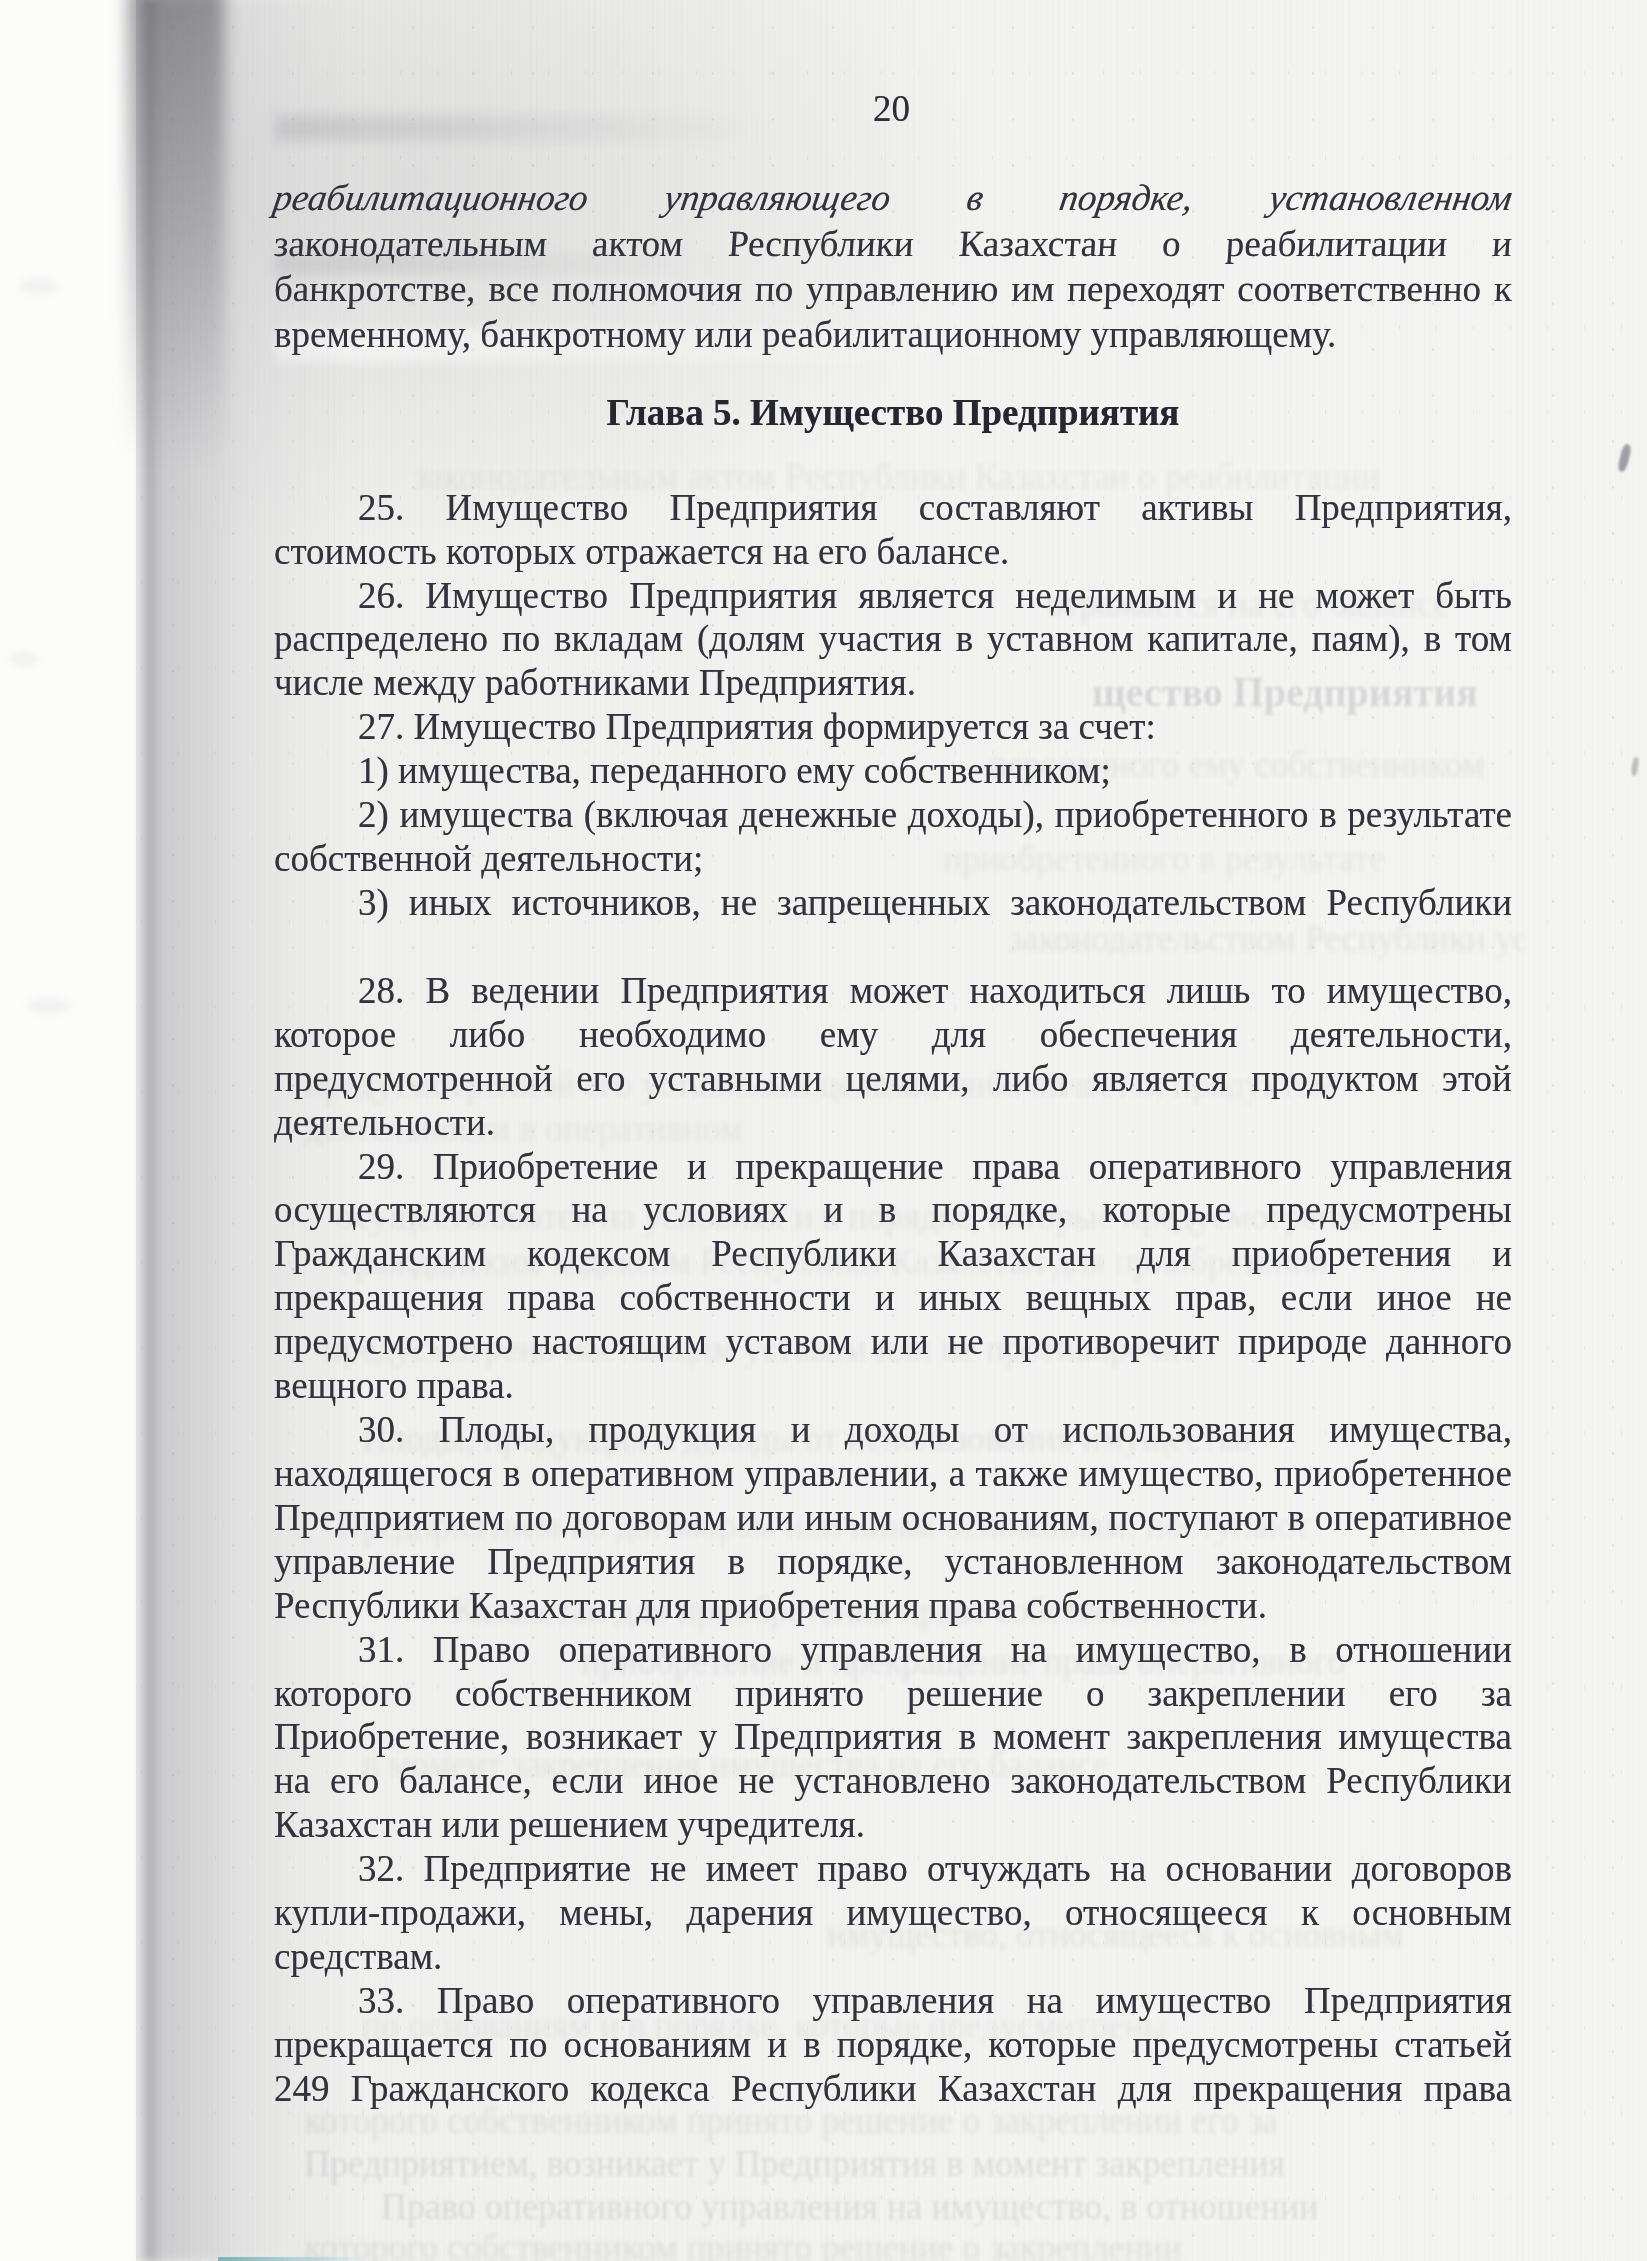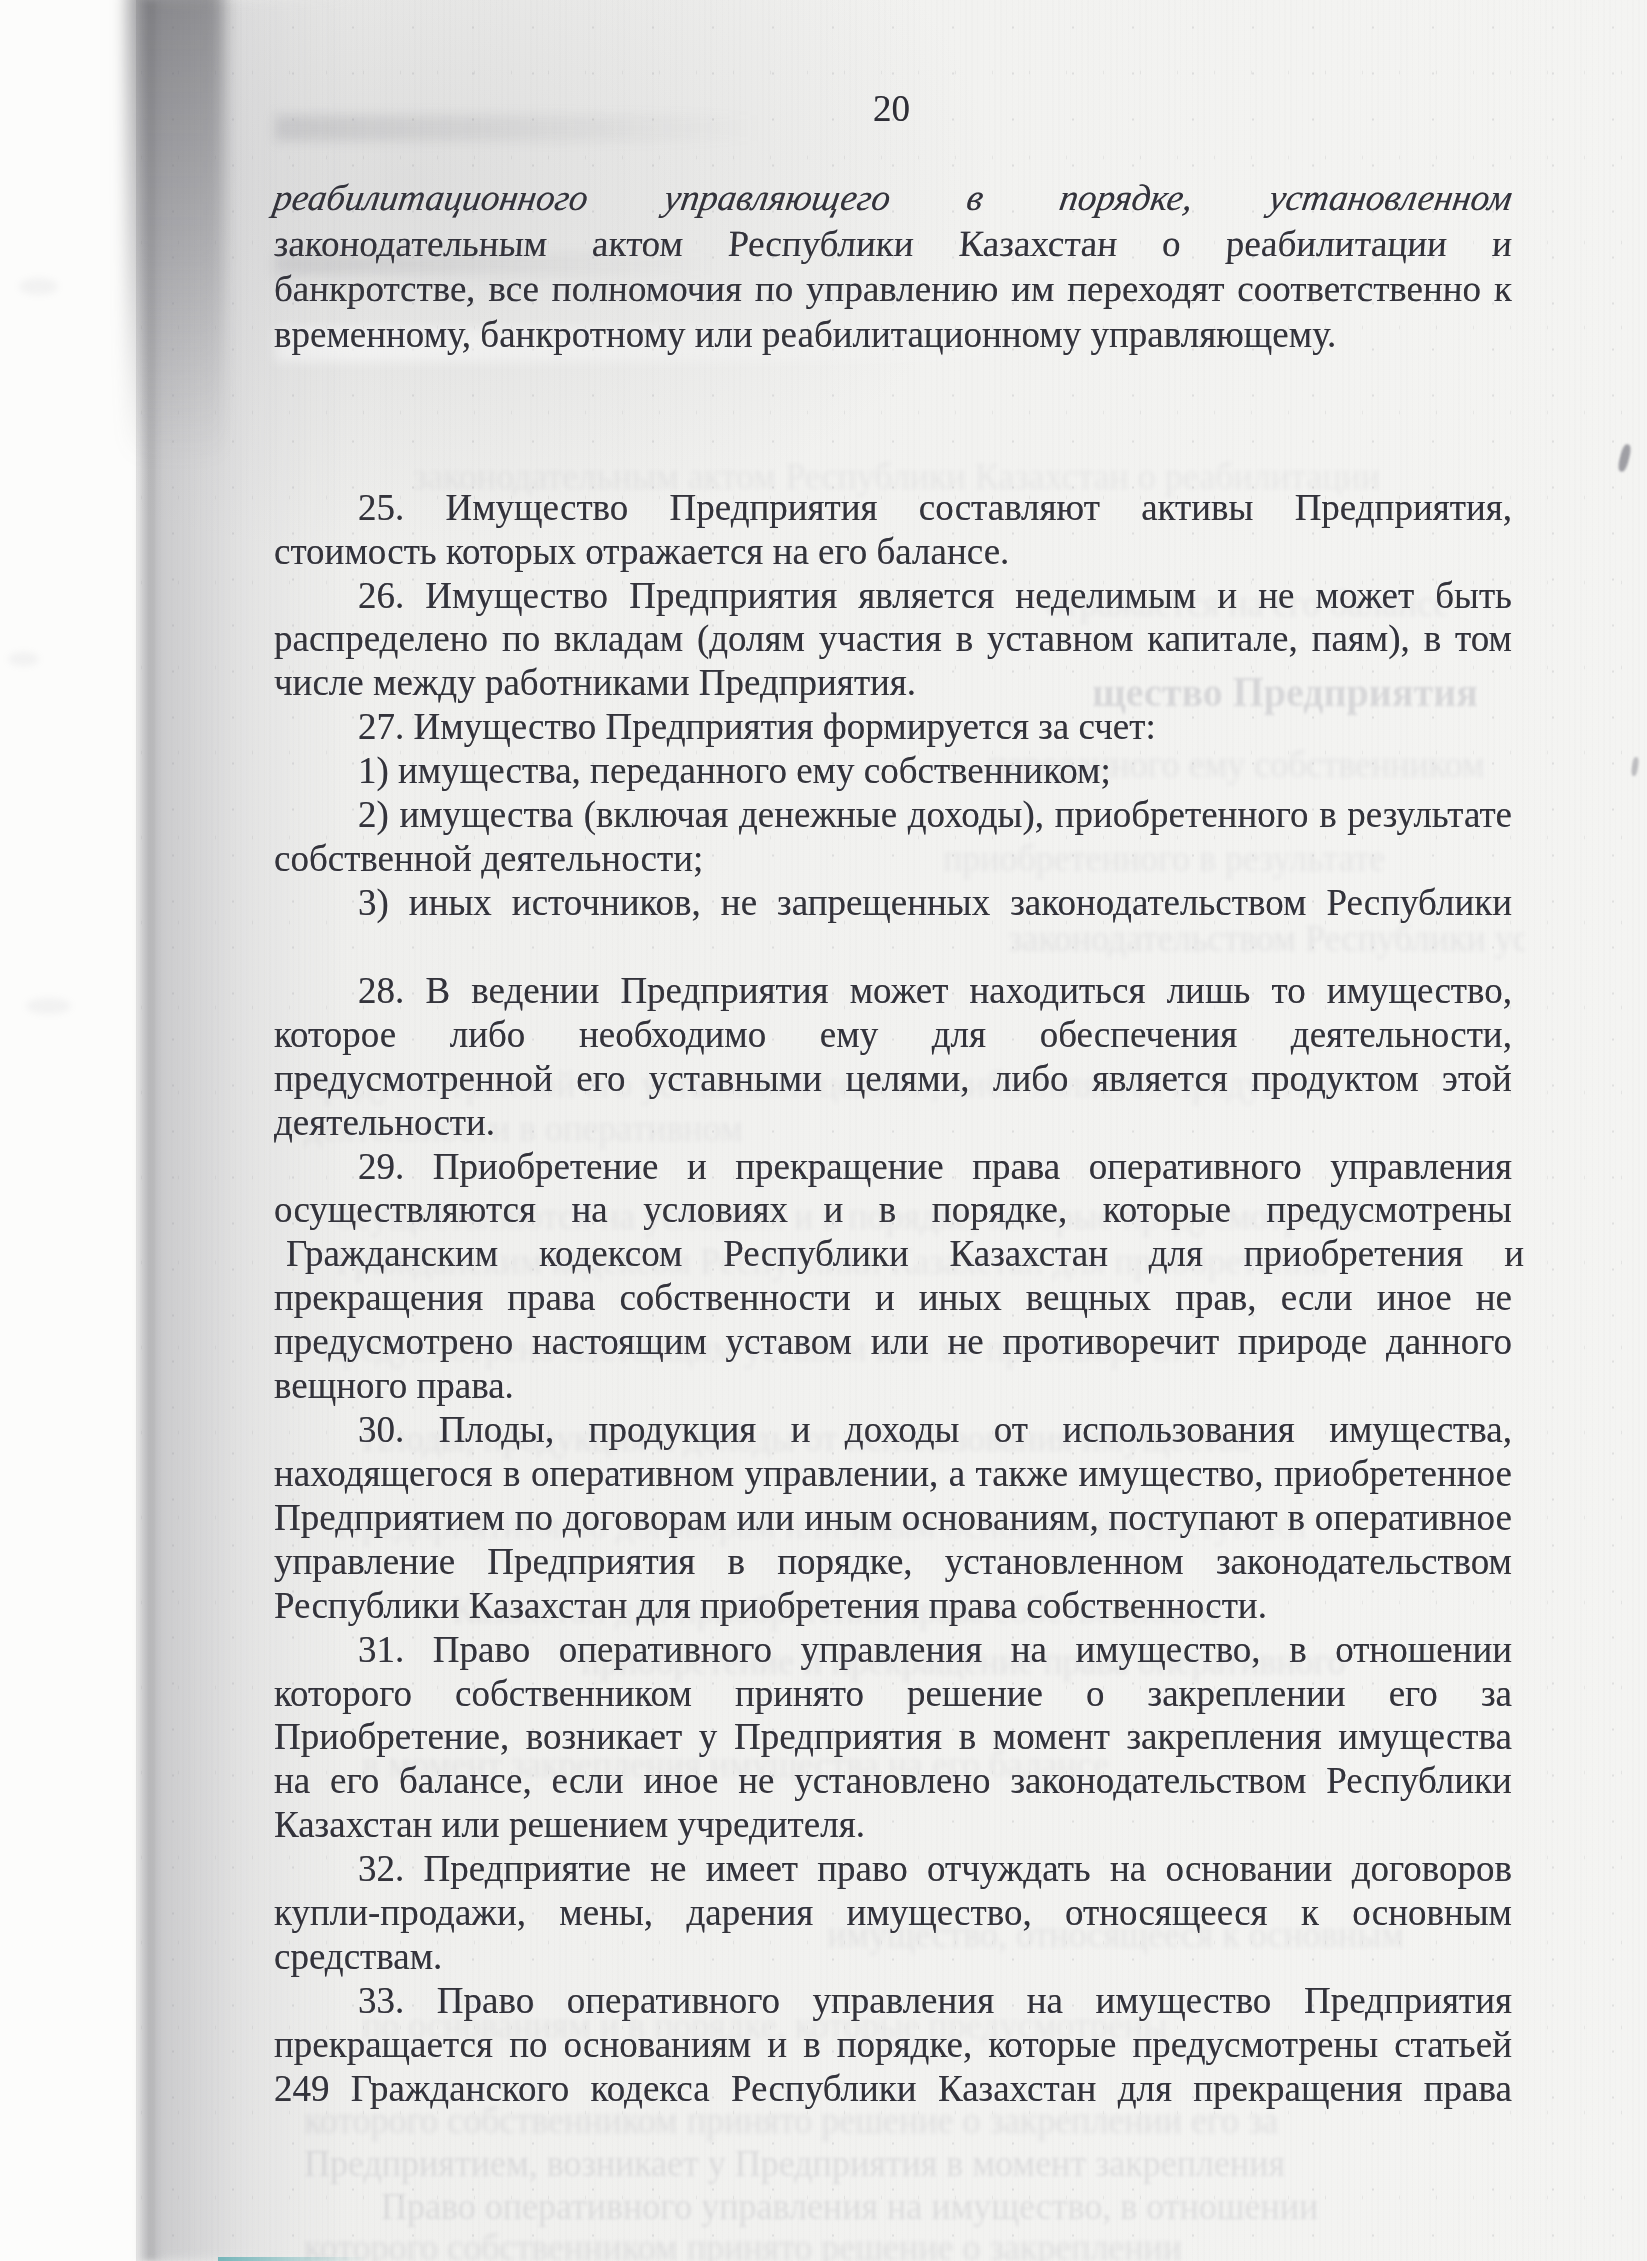--- a/index.html
+++ b/index.html
@@ -112,20 +112,21 @@
 <div class="fold-line"></div>
 <div class="fold-dark-top"></div>
 
 <div class="smudge smudge-1"></div>
 <div class="smudge smudge-2"></div>
 <div class="smudge smudge-3"></div>
 
 <div class="page-number">20</div>
 
 <div class="text-block">
+  <div class="chapter-heading">Глава 5. Имущество Предприятия</div>
 
 <div class="line j" style="top: 176px; transform: skewX(-9deg); font-style: italic;">
       <span>реабилитационного</span>
       <span>управляющего</span>
       <span>в</span>
       <span>порядке,</span>
       <span>установленном</span>
     </div>
     <div class="line j" style="top: 222px; transform: skewX(-3.5deg);">
       <span>законодательным</span>
@@ -247,21 +248,21 @@
     <div class="line j" style="top: 1188px;">
       <span>осуществляются</span>
       <span>на</span>
       <span>условиях</span>
       <span>и</span>
       <span>в</span>
       <span>порядке,</span>
       <span>которые</span>
       <span>предусмотрены</span>
     </div>
-    <div class="line j" style="top: 1232px; margin-left: 12px;">
+    <div class="line j" style="top: 1232px;">
       <span>Гражданским</span>
       <span>кодексом</span>
       <span>Республики</span>
       <span>Казахстан</span>
       <span>для</span>
       <span>приобретения</span>
       <span>и</span>
     </div>
     <div class="line j" style="top: 1276px;">
       <span>прекращения</span>

